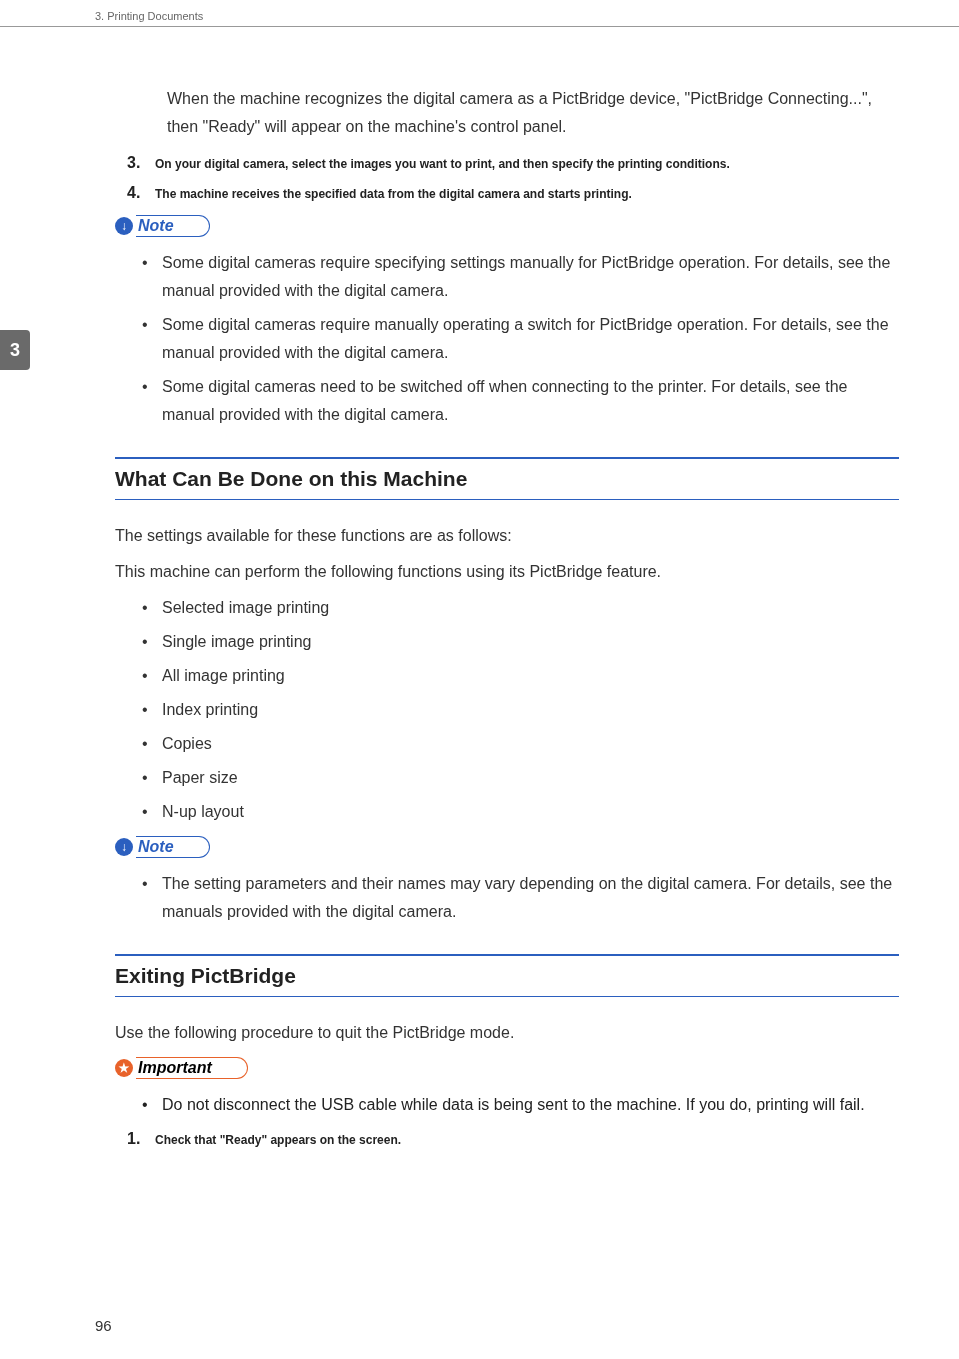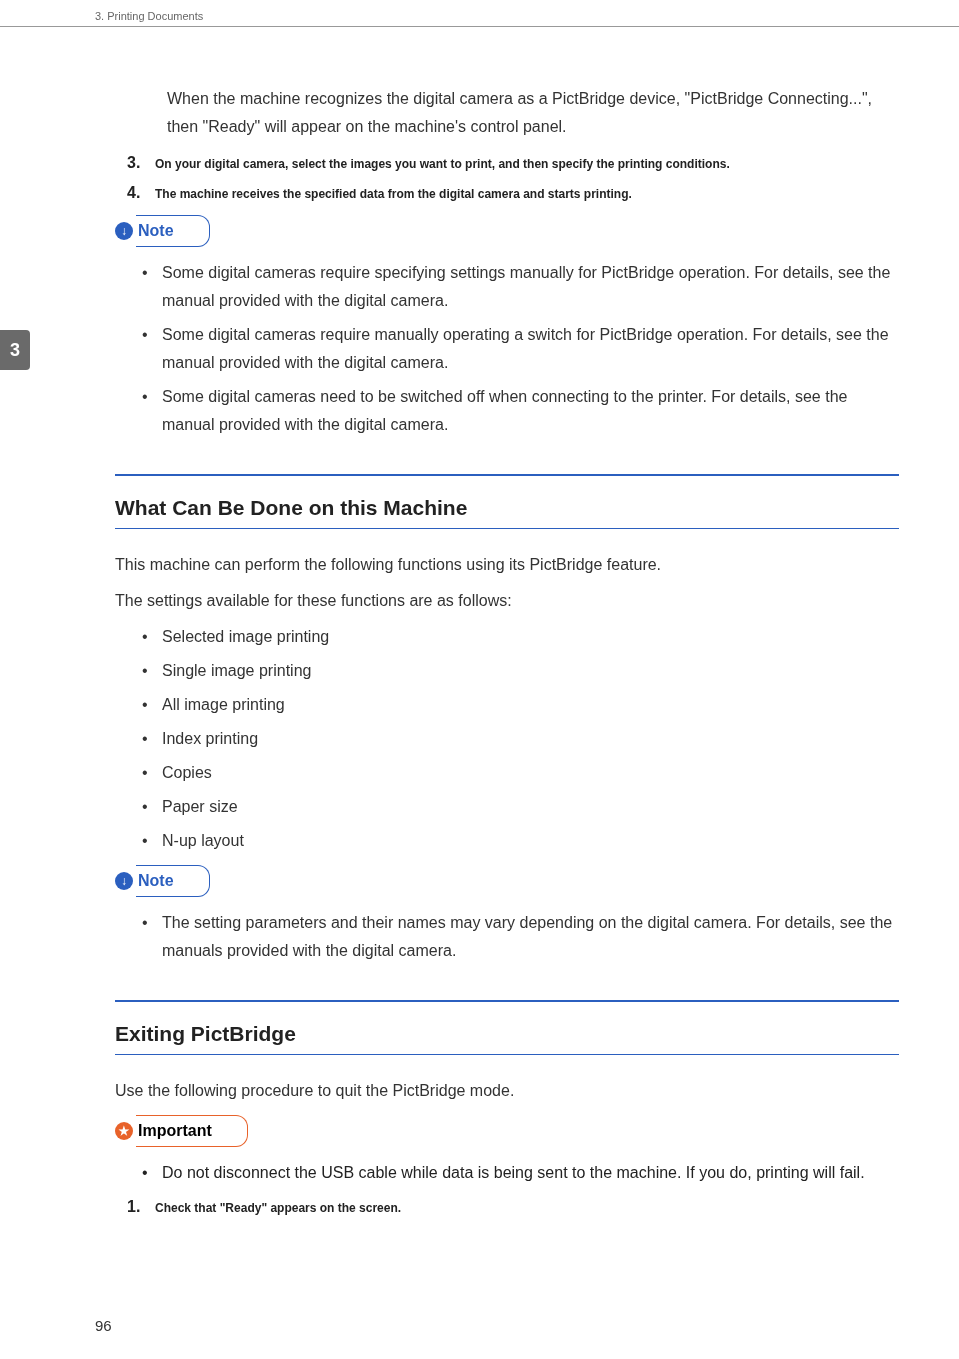--- a/index.html
+++ b/index.html
@@ -113,22 +113,23 @@
     .callout-label.important-lbl {
       color: #000000;
     }
     .callout-border {
       border: 1.5px solid;
       border-left: none;
       border-top-right-radius: 12px;
       border-bottom-right-radius: 12px;
       display: inline-flex;
       align-items: center;
-      height: 32px;
+      height: 22px;
       padding-left: 2px;
+      font-style: italic;
     }
     .callout-border.note-bd {
       border-color: #2b5fbf;
     }
     .callout-border.important-bd {
       border-color: #e8622a;
     }
     .bullet-list {
       list-style: none;
       margin-left: 25px;
@@ -151,22 +152,22 @@
     .bullet-list.bold li {
       font-weight: normal;
       color: #222;
     }
     .section-heading {
       font-size: 21px;
       font-weight: bold;
       color: #222;
       border-top: 2px solid #2b5fbf;
       border-bottom: 1px solid #2b5fbf;
-      padding: 20px 0 8px 0;
-      margin-top: 35px;
+      padding: 8px 0 8px 0;
+      margin-top: 28px;
       margin-bottom: 22px;
     }
     .page-number {
       position: absolute;
       bottom: 25px;
       left: 95px;
       font-size: 15px;
       color: #333;
       text-align: right;
     }
@@ -205,22 +206,22 @@
   </div>
 
   <ul class="bullet-list">
     <li>Some digital cameras require specifying settings manually for PictBridge operation. For details, see the manual provided with the digital camera.</li>
     <li>Some digital cameras require manually operating a switch for PictBridge operation. For details, see the manual provided with the digital camera.</li>
     <li>Some digital cameras need to be switched off when connecting to the printer. For details, see the manual provided with the digital camera.</li>
   </ul>
 
   <h2 class="section-heading">What Can Be Done on this Machine</h2>
 
+  <p class="body-text">The settings available for these functions are as follows:</p>
   <p class="body-text">This machine can perform the following functions using its PictBridge feature.</p>
-  <p class="body-text">The settings available for these functions are as follows:</p>
 
   <ul class="bullet-list">
     <li>Selected image printing</li>
     <li>Single image printing</li>
     <li>All image printing</li>
     <li>Index printing</li>
     <li>Copies</li>
     <li>Paper size</li>
     <li>N-up layout</li>
   </ul>

